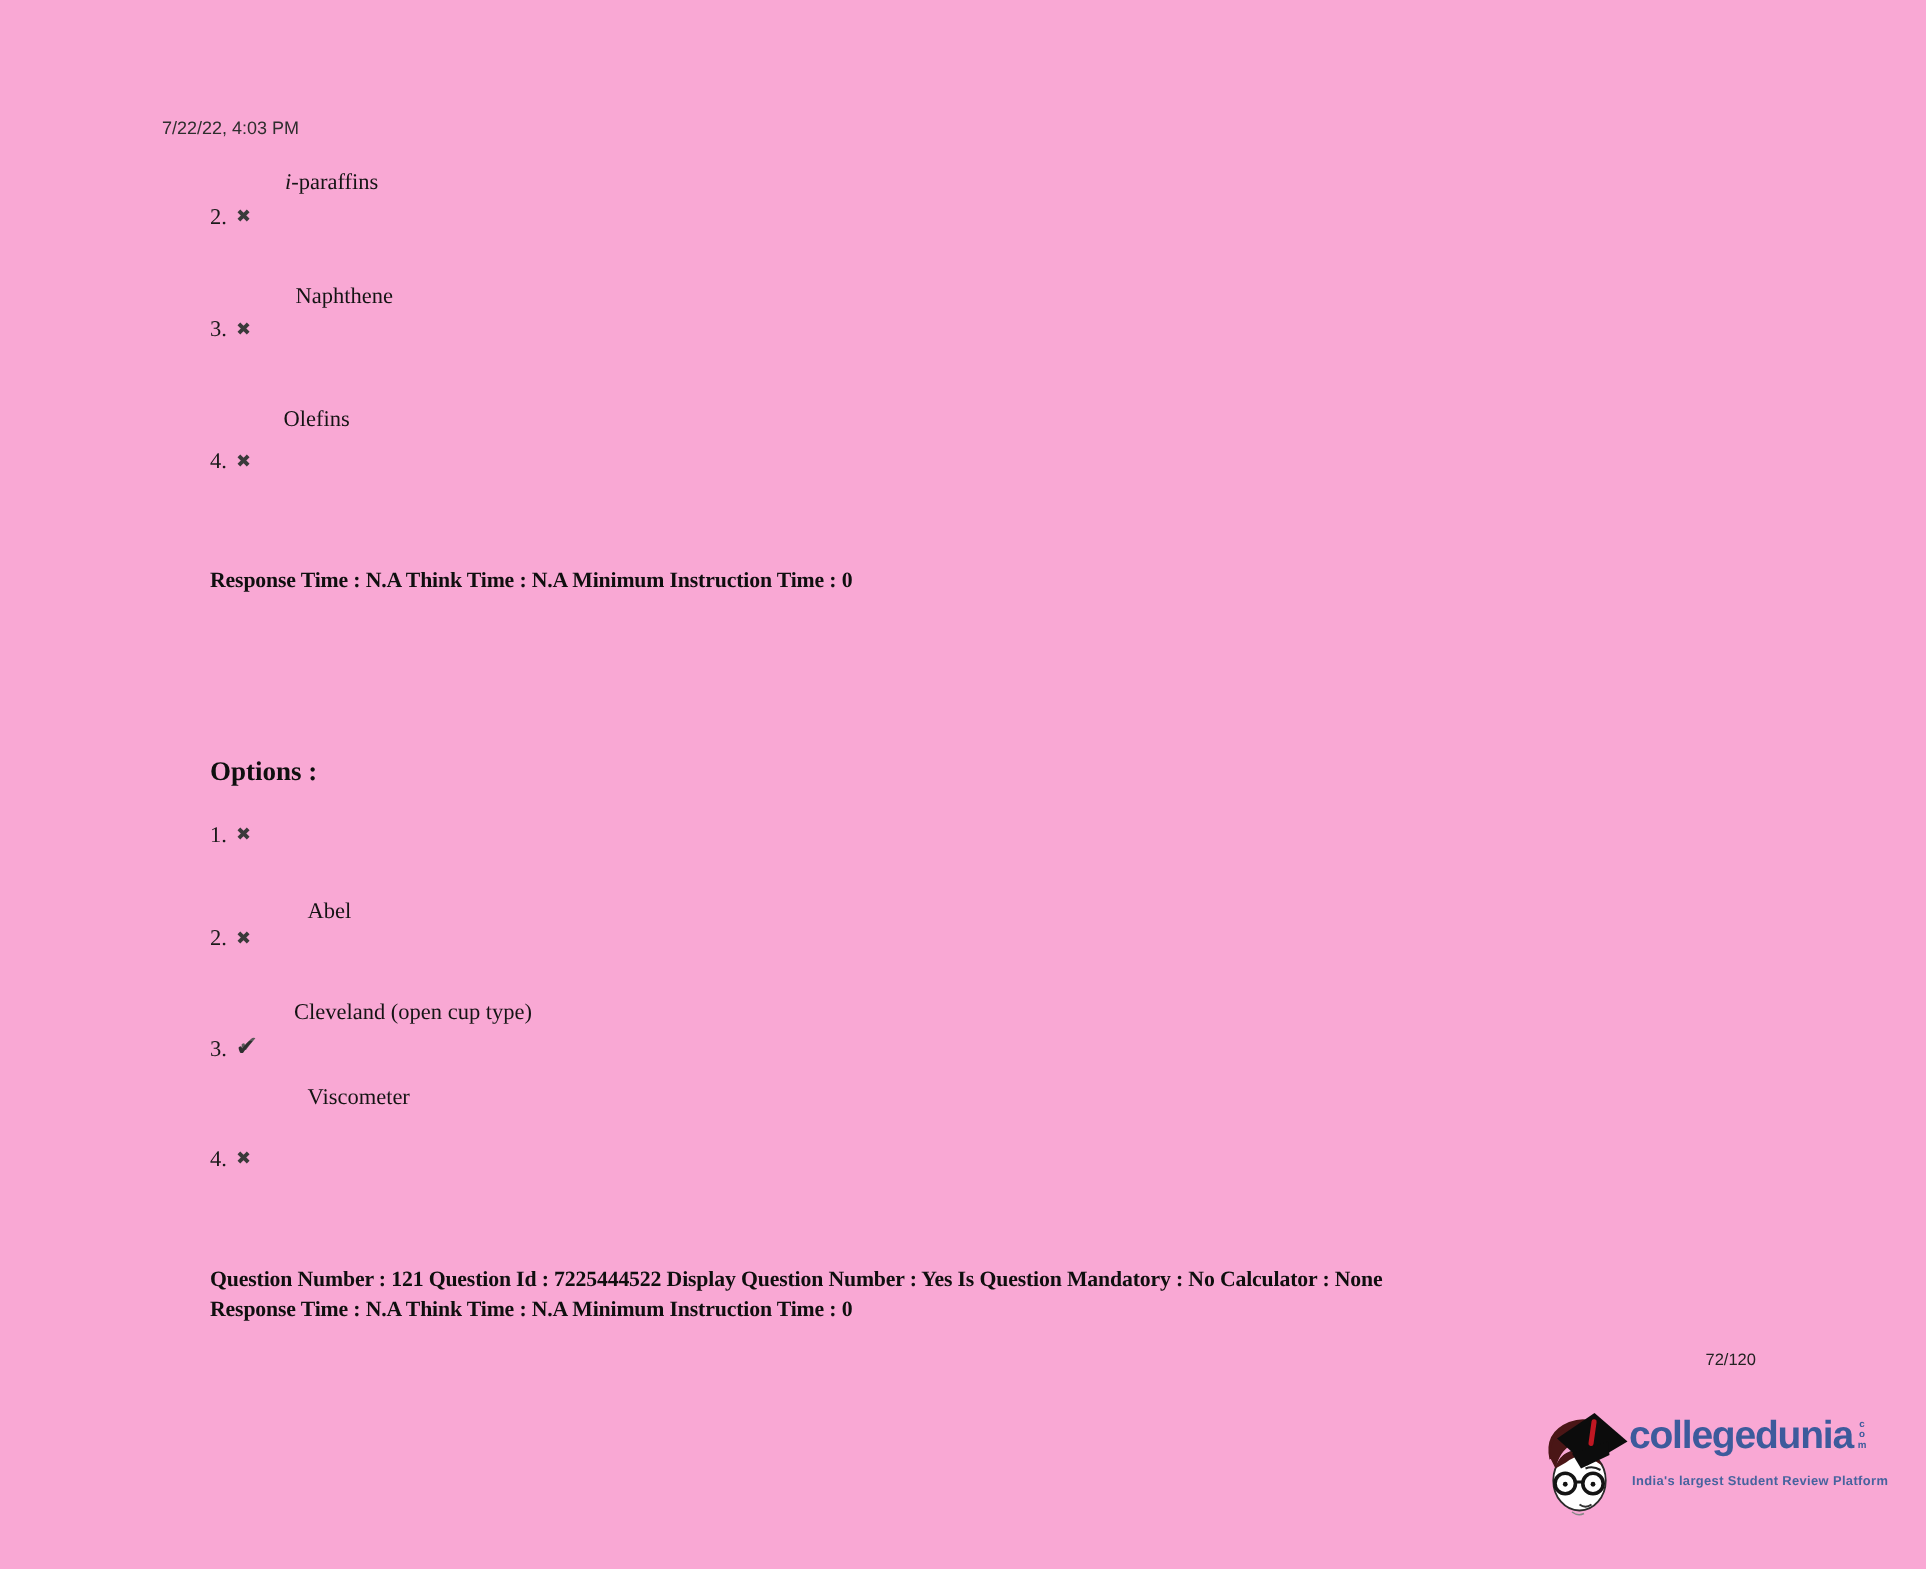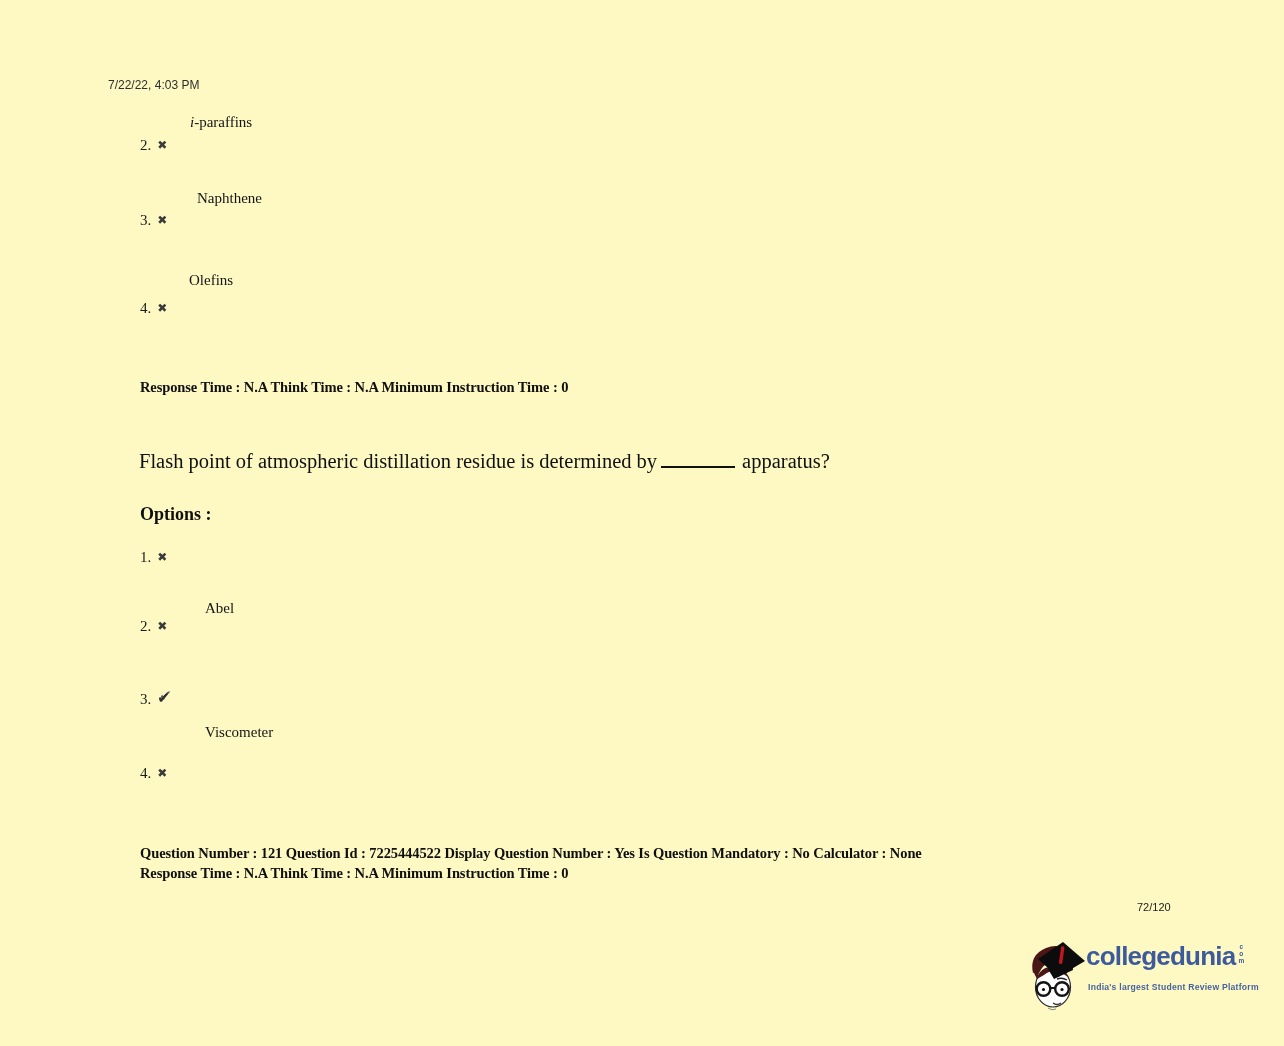--- a/index.html
+++ b/index.html
@@ -1,34 +1,34 @@
 <!DOCTYPE html>
 <html><head>
 <meta charset="utf-8">
 <style>
   html,body{margin:0;padding:0;background:#fff;}
   .page{
-    position:relative;width:1284px;height:1046px;background:#fef9c3;
+    position:relative;width:1284px;height:1046px;background:#f9a8d4;
     font-family:"Liberation Serif",serif;color:#111;overflow:hidden;
   }
   .abs{position:absolute;}
   .date{font-family:"Liberation Sans",sans-serif;font-size:12px;color:#2e2e2e;}
   .opt-label{font-size:15px;white-space:nowrap;color:#141414;font-family:Liberation Serif, serif;}
   .opt-num{font-size:15px;white-space:nowrap;color:#1a1a1a;}
   .marker{display:inline-block;margin-left:6px;font-size:12px;color:#3a3a3a;transform:translateY(-1px);}
   .marker.correct{font-size:15px;color:#2f2f2f;text-shadow:2px -2px 0 #5a5a5a;}
   .meta{font-weight:bold;font-size:14.5px;line-height:20px;width:960px;letter-spacing:-0.1px;color:#0f0f0f;}
   .question{font-size:20.5px;white-space:nowrap;color:#101010;}
   .blank{display:inline-block;width:74px;height:14px;border-bottom:2px solid #111;margin:0 7px 0 4px;}
   .options-heading{font-weight:bold;font-size:18px;color:#0f0f0f;}
   .italic{font-style:italic;}
   .pagenum{font-family:"Liberation Sans",sans-serif;font-size:11px;color:#222;}
   .logo{width:240px;height:80px;}
   .logo-mascot{position:absolute;left:0;top:2px;}
-  .logo-text-row{position:absolute;left:58px;top:8px;display:flex;}
+  .logo-text-row{position:absolute;left:58px;top:8px;display:flex;align-items:center;}
   .logo-wordmark{
     font-family:"Liberation Sans",sans-serif;font-weight:bold;font-size:26px;
     letter-spacing:-0.8px;color:#3d5b9c;line-height:1;
   }
   .logo-domain{
     font-family:"Liberation Sans",sans-serif;font-weight:bold;font-size:6.5px;color:#3d5b9c;
     writing-mode:vertical-rl;text-orientation:upright;line-height:1;margin-left:2px;letter-spacing:0;
   }
   .logo-tagline{
     position:absolute;left:60px;top:47px;font-family:"Liberation Sans",sans-serif;
@@ -56,35 +56,33 @@
 
   <div class="abs opt-label" style="left:189px;top:272px;">Olefins</div>
   <div class="abs opt-num" style="left:140px;top:300px;">
     <span>4.</span><span class="marker">✖</span>
   </div>
 
   <div class="abs meta" style="left:140px;top:377px;">
     <div>Response Time : N.A Think Time : N.A Minimum Instruction Time : 0</div>
   </div>
 
-  <div class="abs question" style="left:139px;top:450px;">
-    <span>Flash point of atmospheric distillation residue is determined by</span><span class="blank"></span><span>apparatus?</span>
-  </div>
 
   <div class="abs options-heading" style="left:140px;top:504px;">Options :</div>
 
   <div class="abs opt-num" style="left:140px;top:549px;">
     <span>1.</span><span class="marker">✖</span>
   </div>
 
   <div class="abs opt-label" style="left:205px;top:600px;">Abel</div>
   <div class="abs opt-num" style="left:140px;top:618px;">
     <span>2.</span><span class="marker">✖</span>
   </div>
 
+  <div class="abs opt-label" style="left:196px;top:667px;">Cleveland (open cup type)</div>
   <div class="abs opt-num" style="left:140px;top:690px;">
     <span>3.</span><span class="marker correct">✔</span>
   </div>
 
   <div class="abs opt-label" style="left:205px;top:724px;">Viscometer</div>
   <div class="abs opt-num" style="left:140px;top:765px;">
     <span>4.</span><span class="marker">✖</span>
   </div>
 
   <div class="abs meta" style="left:140px;top:843px;">

